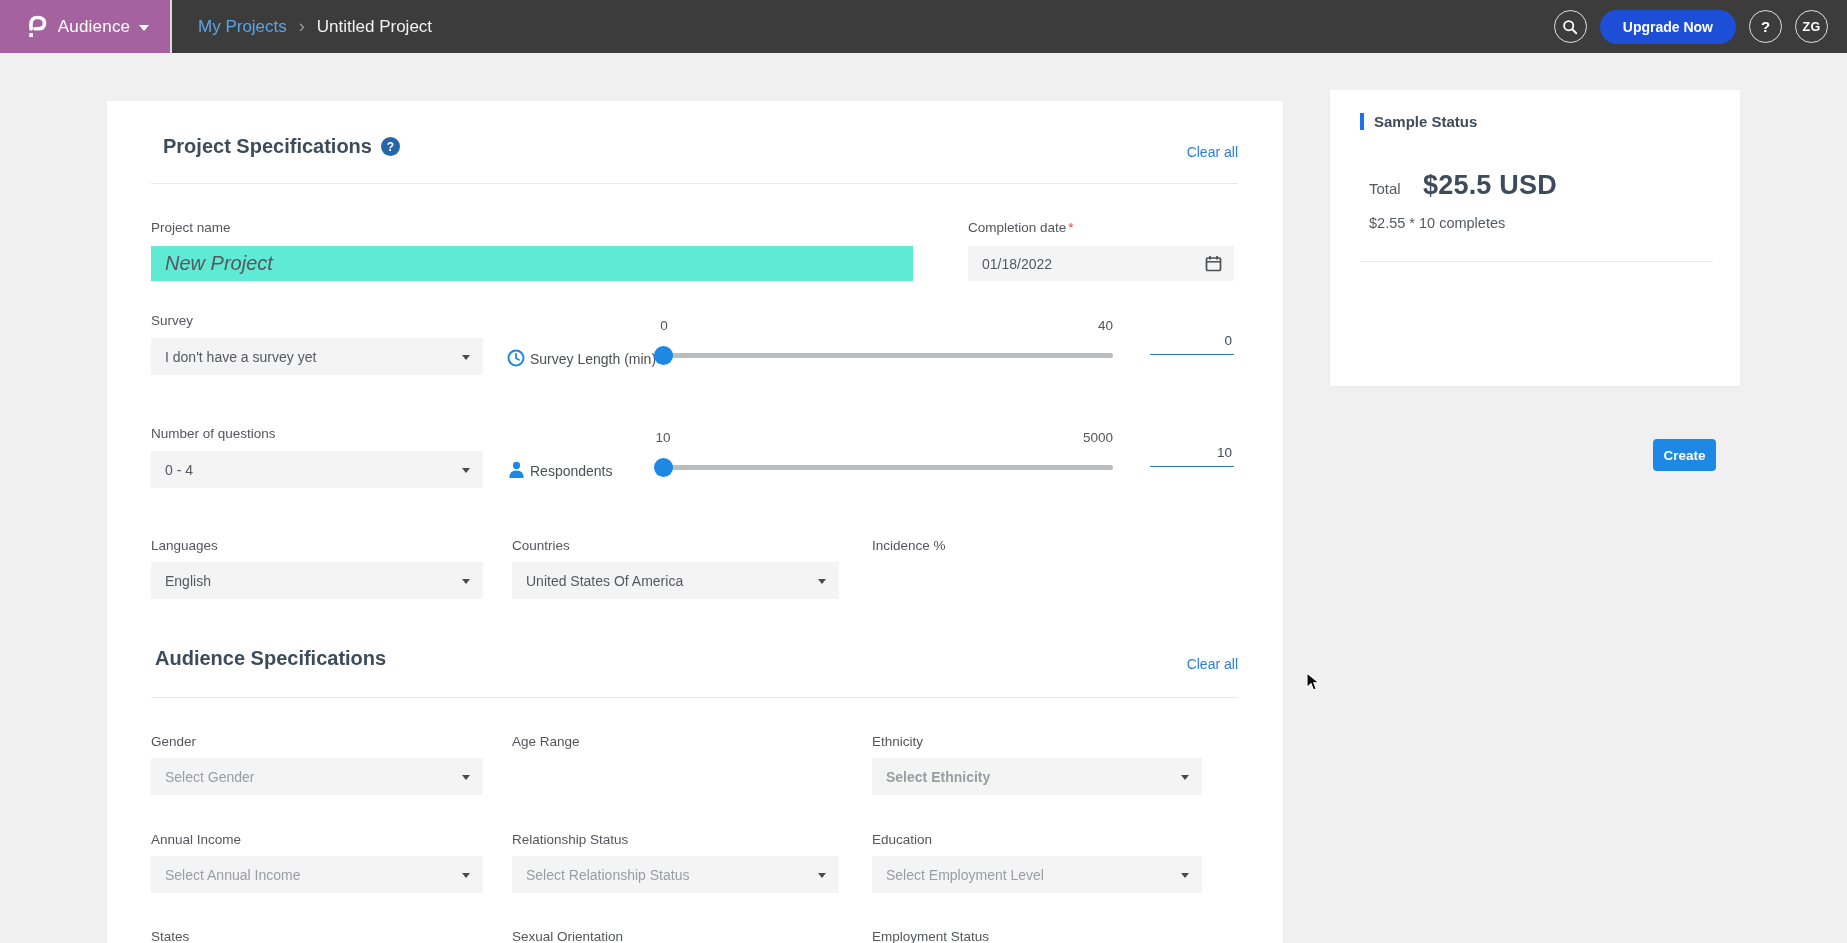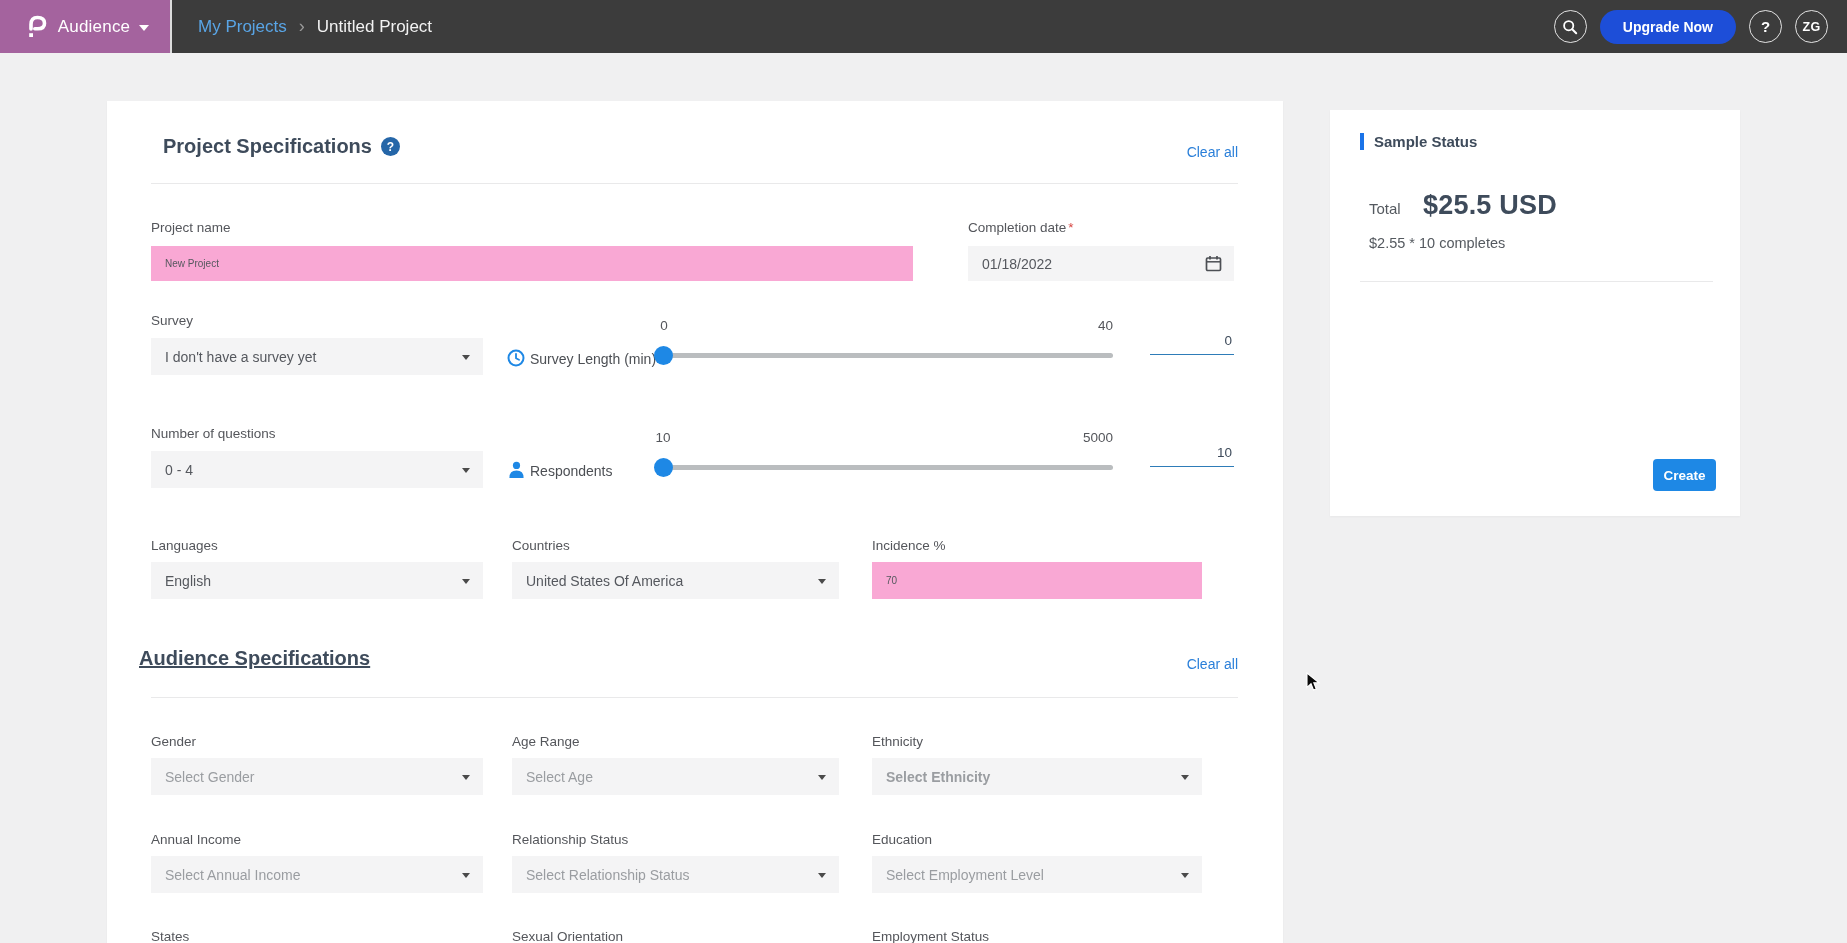--- a/index.html
+++ b/index.html
@@ -18,35 +18,35 @@
   .breadcrumb .current { color:#f2f2f2; }
   .topbar-right { margin-left:auto; display:flex; align-items:center; gap:13px; padding-right:19px; }
   .circle-btn { width:33px; height:33px; border-radius:50%; border:1.5px solid rgba(255,255,255,.85); background:transparent; color:#fff; display:flex; align-items:center; justify-content:center; cursor:pointer; font-family:inherit; }
   .circle-btn.help-q { font-size:15px; font-weight:700; }
   .circle-btn.avatar { font-size:12.5px; font-weight:700; letter-spacing:.3px; }
   .upgrade-btn { height:34px; padding:0 23px; border:none; border-radius:17px; background:#1d4ed8; color:#fff; font-size:14px; font-weight:700; cursor:pointer; font-family:inherit; }
 
   
   .card { position:absolute; background:#fff; box-shadow:0 1px 2px rgba(0,0,0,.04); }
   .main-card { left:107px; top:101px; width:1176px; height:905px; }
-  .side-card { left:1330px; top:110px; width:410px; height:406px;padding-left:48px; }
+  .side-card { left:1330px; top:90px; width:410px; height:296px;padding-left:48px; }
 
   
   .sect-title { position:absolute; display:flex; align-items:center; gap:9px; color:#3e4b5b; font-size:20px; font-weight:600; }
   .help-dot { width:19px; height:19px; border-radius:50%; background:#2566a8; color:#fff; font-size:12px; font-weight:700; display:flex; align-items:center; justify-content:center; cursor:pointer; }
   .clear-link { position:absolute; right:45px; color:#2a7fd9; font-size:14px; font-weight:500; text-decoration:none; cursor:pointer; }
   .hr { position:absolute; left:44px; width:1087px; height:1px; background:#e9e9ea; }
 
   
   .flabel { position:absolute; font-size:13.5px; color:#54565b; white-space:nowrap; }
   .flabel .req { color:#d64541; margin-left:2px; }
   .selectbox { position:absolute; height:37px; background:#f4f4f5; display:flex; align-items:center; padding:0 14px; font-size:14px; color:#55585e; cursor:pointer; }
   .selectbox.ph { color:#9a9da1; }
   .selectbox .arrow { position:absolute; right:13px; top:50%; margin-top:-2px; width:0; height:0; border-left:4.5px solid transparent; border-right:4.5px solid transparent; border-top:5px solid #4a4a4a; }
-  .tinput { position:absolute; height:35px; background:#f9a8d4; border:none; padding:0 14px; font-size:10px; color:#55585e; font-family:inherit; outline:none; }
+  .tinput { position:absolute; height:35px; background:#5eead4; border:none; padding:0 14px; font-size:20px; color:#55585e; font-family:inherit; outline:none;font-style:italic; }
   .date-wrap { position:absolute; height:35px; background:#f4f4f5; display:flex; align-items:center; }
   .date-wrap input { flex:1; height:100%; background:transparent; border:none; padding:0 14px; font-size:14px; color:#55585e; font-family:inherit; outline:none; }
   .date-wrap svg { margin-right:12px; cursor:pointer; }
 
   
   .slider-track { position:absolute; height:5px; border-radius:3px; background:#babdbf; cursor:pointer; }
   .slider-thumb { position:absolute; width:19px; height:19px; border-radius:50%; background:#1e88e5; cursor:grab; }
   .sl-min, .sl-max { position:absolute; font-size:13.5px; color:#54565b; }
   .sl-max { text-align:right; }
   .num-input { position:absolute; width:84px; height:26px; border:none; border-bottom:1px solid #2e7cb8; background:transparent; text-align:right; font-size:13.5px; color:#3e4b5b; font-family:inherit; outline:none; padding:0 2px 3px 2px; }
@@ -177,38 +177,33 @@
       <span class="arrow"></span>
     </div>
 
     <label class="flabel" style="left:405px; top:437px;">Countries</label>
     <div class="selectbox" style="left:405px; top:461px; width:327px;">
       <span>United States Of America</span>
       <span class="arrow"></span>
     </div>
 
     <label class="flabel" style="left:765px; top:437px;">Incidence %</label>
-    <input class="tinput" style="left: 765px; top: 461px; width: 330px; height: 37px;" value="70">
-
-    <div class="sect-title" style="left:32px; top:546px;text-decoration:underline;">
+
+    <div class="sect-title" style="left:48px; top:546px;">
       <span>Audience Specifications</span>
     </div>
     <a class="clear-link" style="top:555px;">Clear all</a>
     <div class="hr" style="top:596px;"></div>
 
     <label class="flabel" style="left:44px; top:633px;">Gender</label>
     <div class="selectbox ph" style="left:44px; top:657px; width:332px;">
       <span>Select Gender</span>
       <span class="arrow"></span>
     </div>
     <label class="flabel" style="left:405px; top:633px;">Age Range</label>
-    <div class="selectbox ph" style="left:405px; top:657px; width:327px;">
-      <span>Select Age</span>
-      <span class="arrow"></span>
-    </div>
     <label class="flabel" style="left:765px; top:633px;">Ethnicity</label>
     <div class="selectbox ph" style="left:765px; top:657px; width:330px;font-weight:bold;">
       <span>Select Ethnicity</span>
       <span class="arrow"></span>
     </div>
 
     <label class="flabel" style="left:44px; top:731px;">Annual Income</label>
     <div class="selectbox ph" style="left:44px; top:755px; width:332px;">
       <span>Select Annual Income</span>
       <span class="arrow"></span>

